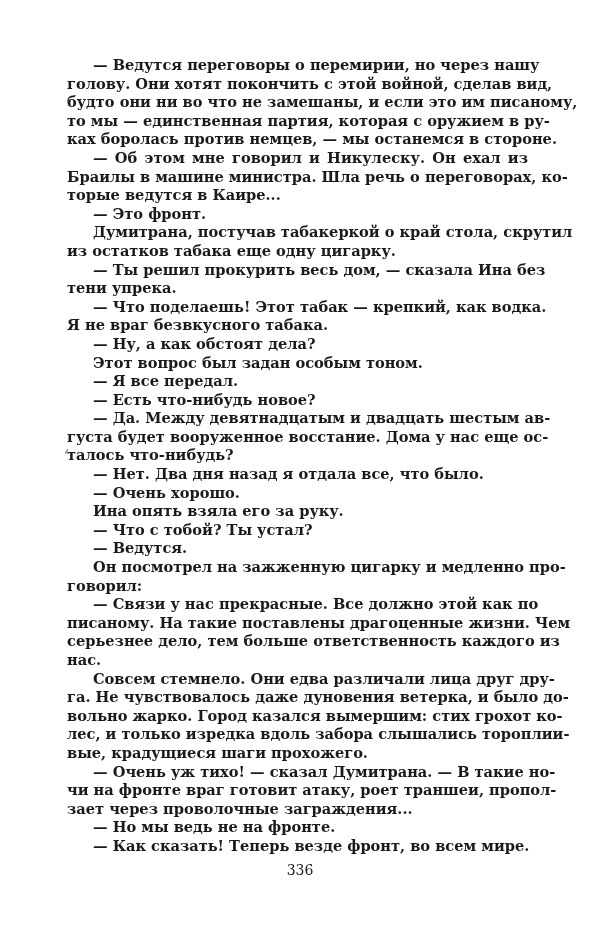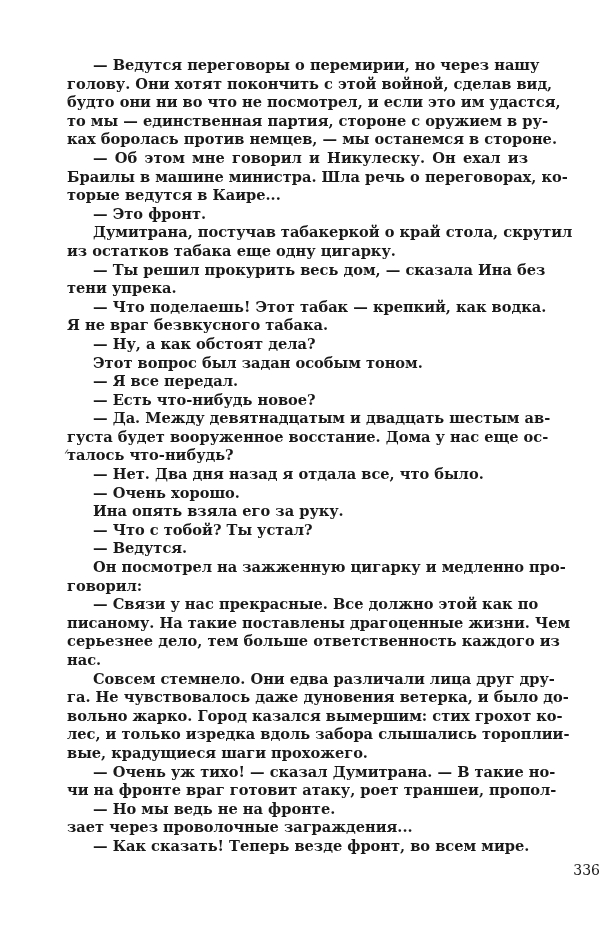--- a/index.html
+++ b/index.html
@@ -22,43 +22,43 @@
       text-align-last: justify;
       height: 18.6px;
       overflow: visible;
     }
     .line.short { text-align-last: left; }
     .line.indent { padding-left: 26px; }
     .page-number {
       position: absolute;
       left: 0; right: 0;
       top: 862px;
-      text-align: right;
+      text-align: center;
       font-family: "DejaVu Serif", serif;
       font-size: 14px;
       color: #1a1a1a;
     }
     .stray-mark {
       position: absolute;
       left: 66px;
       top: 449px;
       width: 1px;
       height: 5px;
       background: #555;
       transform: rotate(35deg);
     }
   </style>
 </head>
 <body>
 
 <div class="page">
   <span class="line indent">— Ведутся переговоры о перемирии, но через нашу</span>
   <span class="line">голову. Они хотят покончить с этой войной, сделав вид,</span>
-  <span class="line">будто они ни во что не посмотрел, и если это им удастся,</span>
-  <span class="line">то мы — единственная партия, стороне с оружием в ру-</span>
+  <span class="line">будто они ни во что не замешаны, и если это им писаному,</span>
+  <span class="line">то мы — единственная партия, которая с оружием в ру-</span>
   <span class="line">ках боролась против немцев, — мы останемся в стороне.</span>
   <span class="line indent">— Об этом мне говорил и Никулеску. Он ехал из</span>
   <span class="line">Браилы в машине министра. Шла речь о переговорах, ко-</span>
   <span class="line short">торые ведутся в Каире...</span>
   <span class="line indent short">— Это фронт.</span>
   <span class="line indent">Думитрана, постучав табакеркой о край стола, скрутил</span>
   <span class="line short">из остатков табака еще одну цигарку.</span>
   <span class="line indent">— Ты решил прокурить весь дом, — сказала Ина без</span>
   <span class="line short">тени упрека.</span>
   <span class="line indent">— Что поделаешь! Этот табак — крепкий, как водка.</span>
@@ -81,20 +81,20 @@
   <span class="line">писаному. На такие поставлены драгоценные жизни. Чем</span>
   <span class="line">серьезнее дело, тем больше ответственность каждого из</span>
   <span class="line short">нас.</span>
   <span class="line indent">Совсем стемнело. Они едва различали лица друг дру-</span>
   <span class="line">га. Не чувствовалось даже дуновения ветерка, и было до-</span>
   <span class="line">вольно жарко. Город казался вымершим: стих грохот ко-</span>
   <span class="line">лес, и только изредка вдоль забора слышались тороплии-</span>
   <span class="line short">вые, крадущиеся шаги прохожего.</span>
   <span class="line indent">— Очень уж тихо! — сказал Думитрана. — В такие но-</span>
   <span class="line">чи на фронте враг готовит атаку, роет траншеи, пропол-</span>
+  <span class="line short">зает через проволочные заграждения...</span>
   <span class="line indent short">— Но мы ведь не на фронте.</span>
-  <span class="line short">зает через проволочные заграждения...</span>
   <span class="line indent">— Как сказать! Теперь везде фронт, во всем мире.</span>
 </div>
 
 <div class="stray-mark"></div>
 
 <div class="page-number">336</div>
 
 </body></html>

